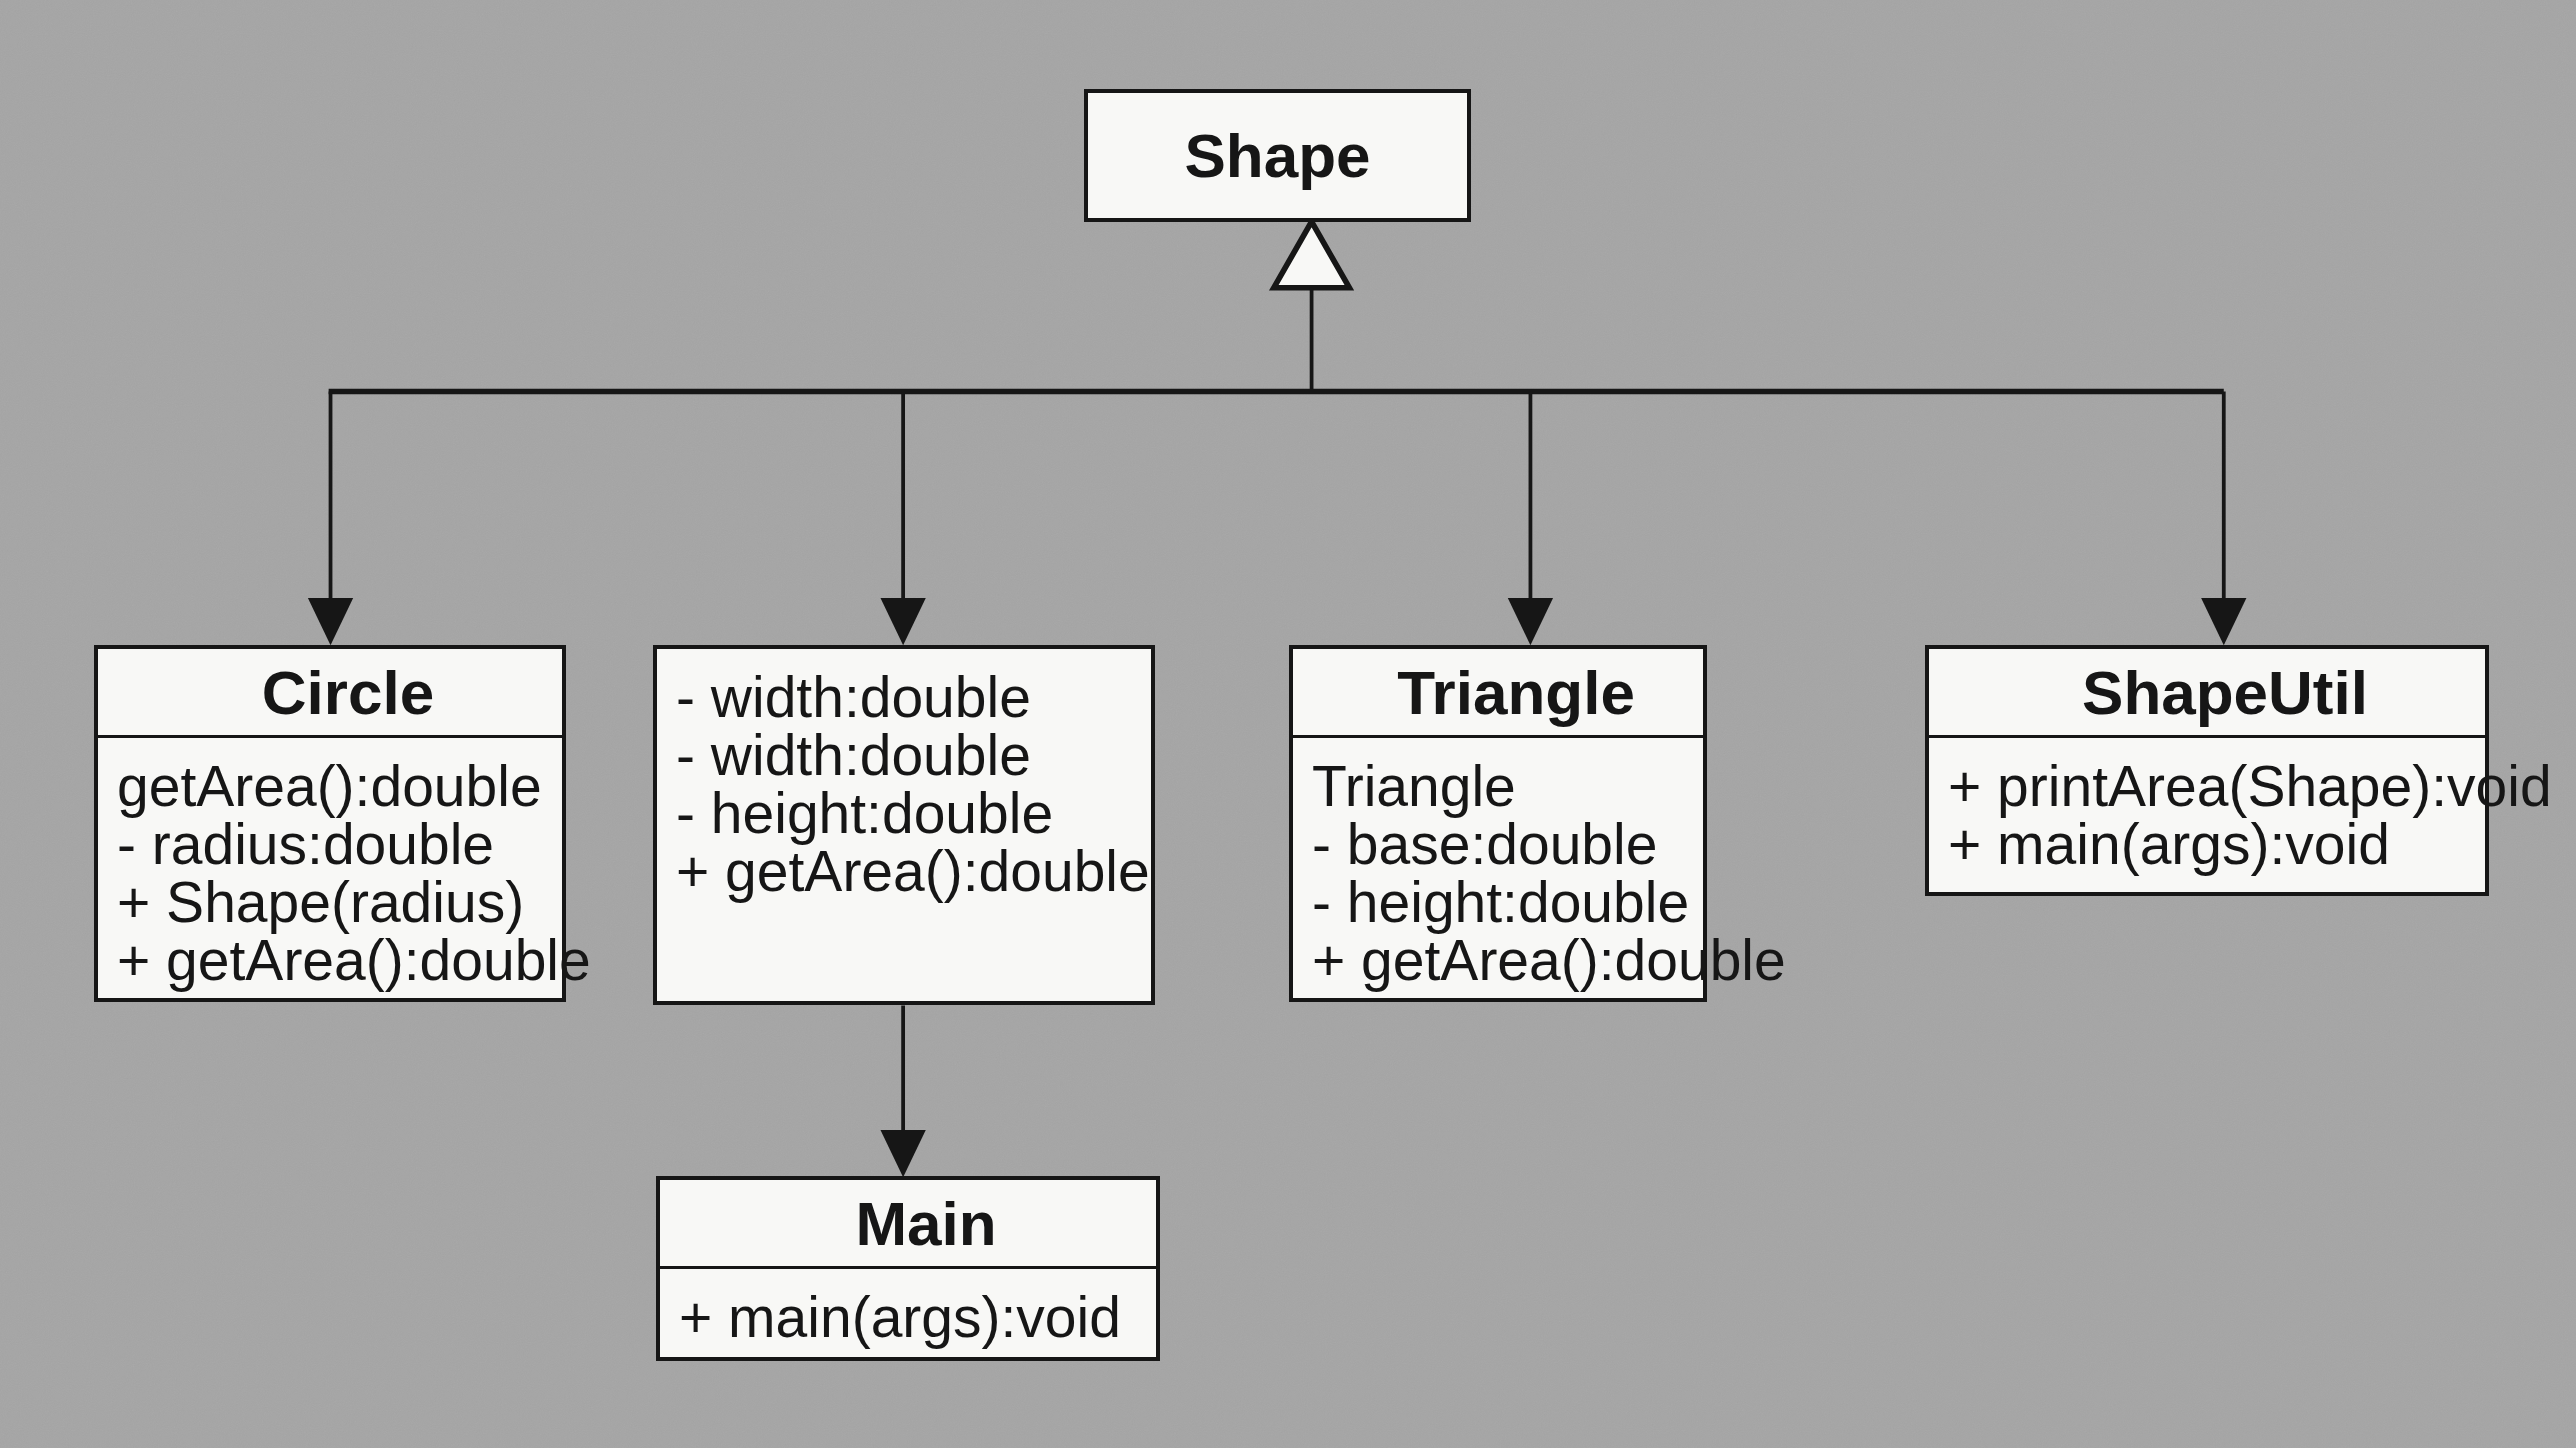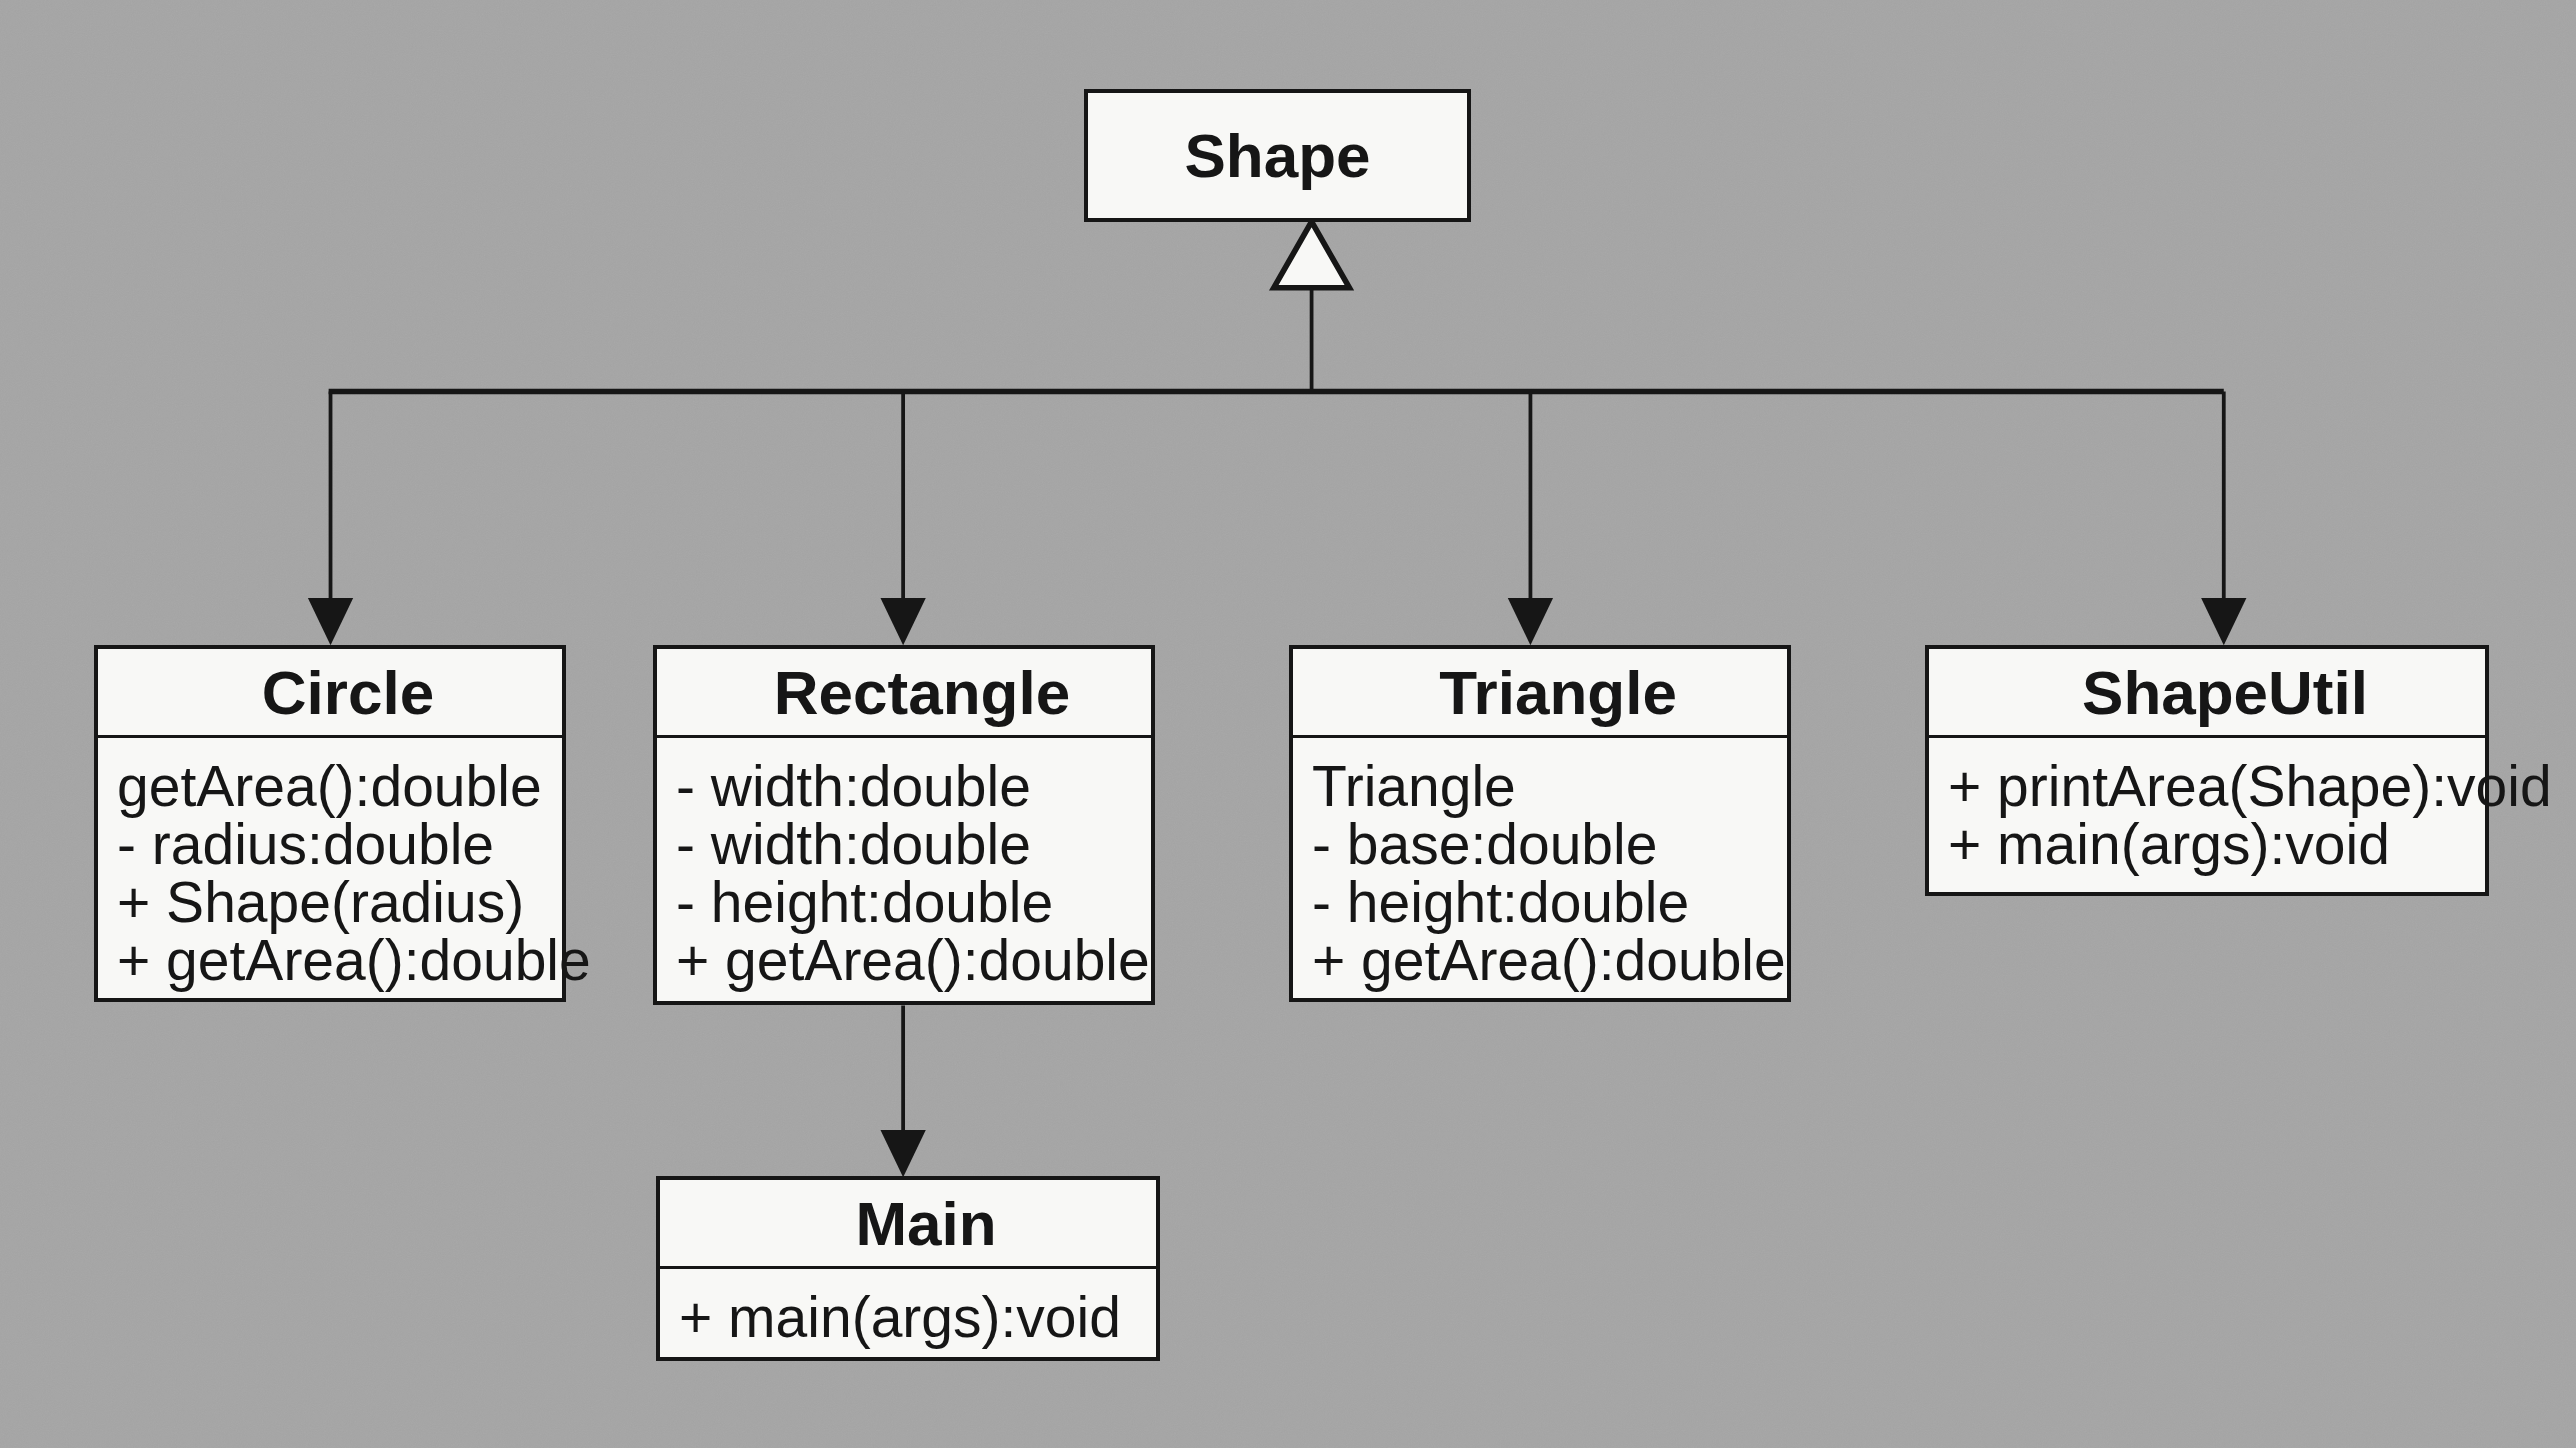--- a/index.html
+++ b/index.html
@@ -42,21 +42,21 @@
   .class-box.single .class-title{height:100%;}
   .class-members{
     padding:19px 7.5px 0 19px;
     font-size:57px;line-height:58px;
     white-space:nowrap;
   }
   
   #box-shape     {left:1084px;top:89px;  width:387px;height:133px;}
   #box-circle    {left:94px; top:645px; width:472px;height:357px;}
   #box-rectangle {left:653px; top:645px; width:502px;height:360px;}
-  #box-triangle  {left:1289px;top:645px; width:502px;height:357px;}
+  #box-triangle  {left:1289px;top:645px; width:418px;height:357px;}
   #box-shapeutil {left:1925px;top:645px; width:564px;height:251px;}
   #box-main      {left:656px; top:1176px;width:504px;height:185px;}
 </style>
 </head>
 <body>
 
 <div class="canvas">
 
   <svg class="noise" xmlns="http://www.w3.org/2000/svg" viewBox="0 0 2730 1535" width="2576" height="1448">
     <filter id="n">
@@ -97,21 +97,20 @@
     <div class="class-title">Circle</div>
     <div class="class-members">
       <div class="member">getArea():double</div>
       <div class="member">- radius:double</div>
       <div class="member">+ Shape(radius)</div>
       <div class="member">+ getArea():double</div>
     </div>
   </div>
 
   <div class="class-box has-members" id="box-rectangle">
-    <div class="class-title">Rectangle</div>
     <div class="class-members">
       <div class="member">- width:double</div>
       <div class="member">- width:double</div>
       <div class="member">- height:double</div>
       <div class="member">+ getArea():double</div>
     </div>
   </div>
 
   <div class="class-box has-members" id="box-triangle">
     <div class="class-title">Triangle</div>

